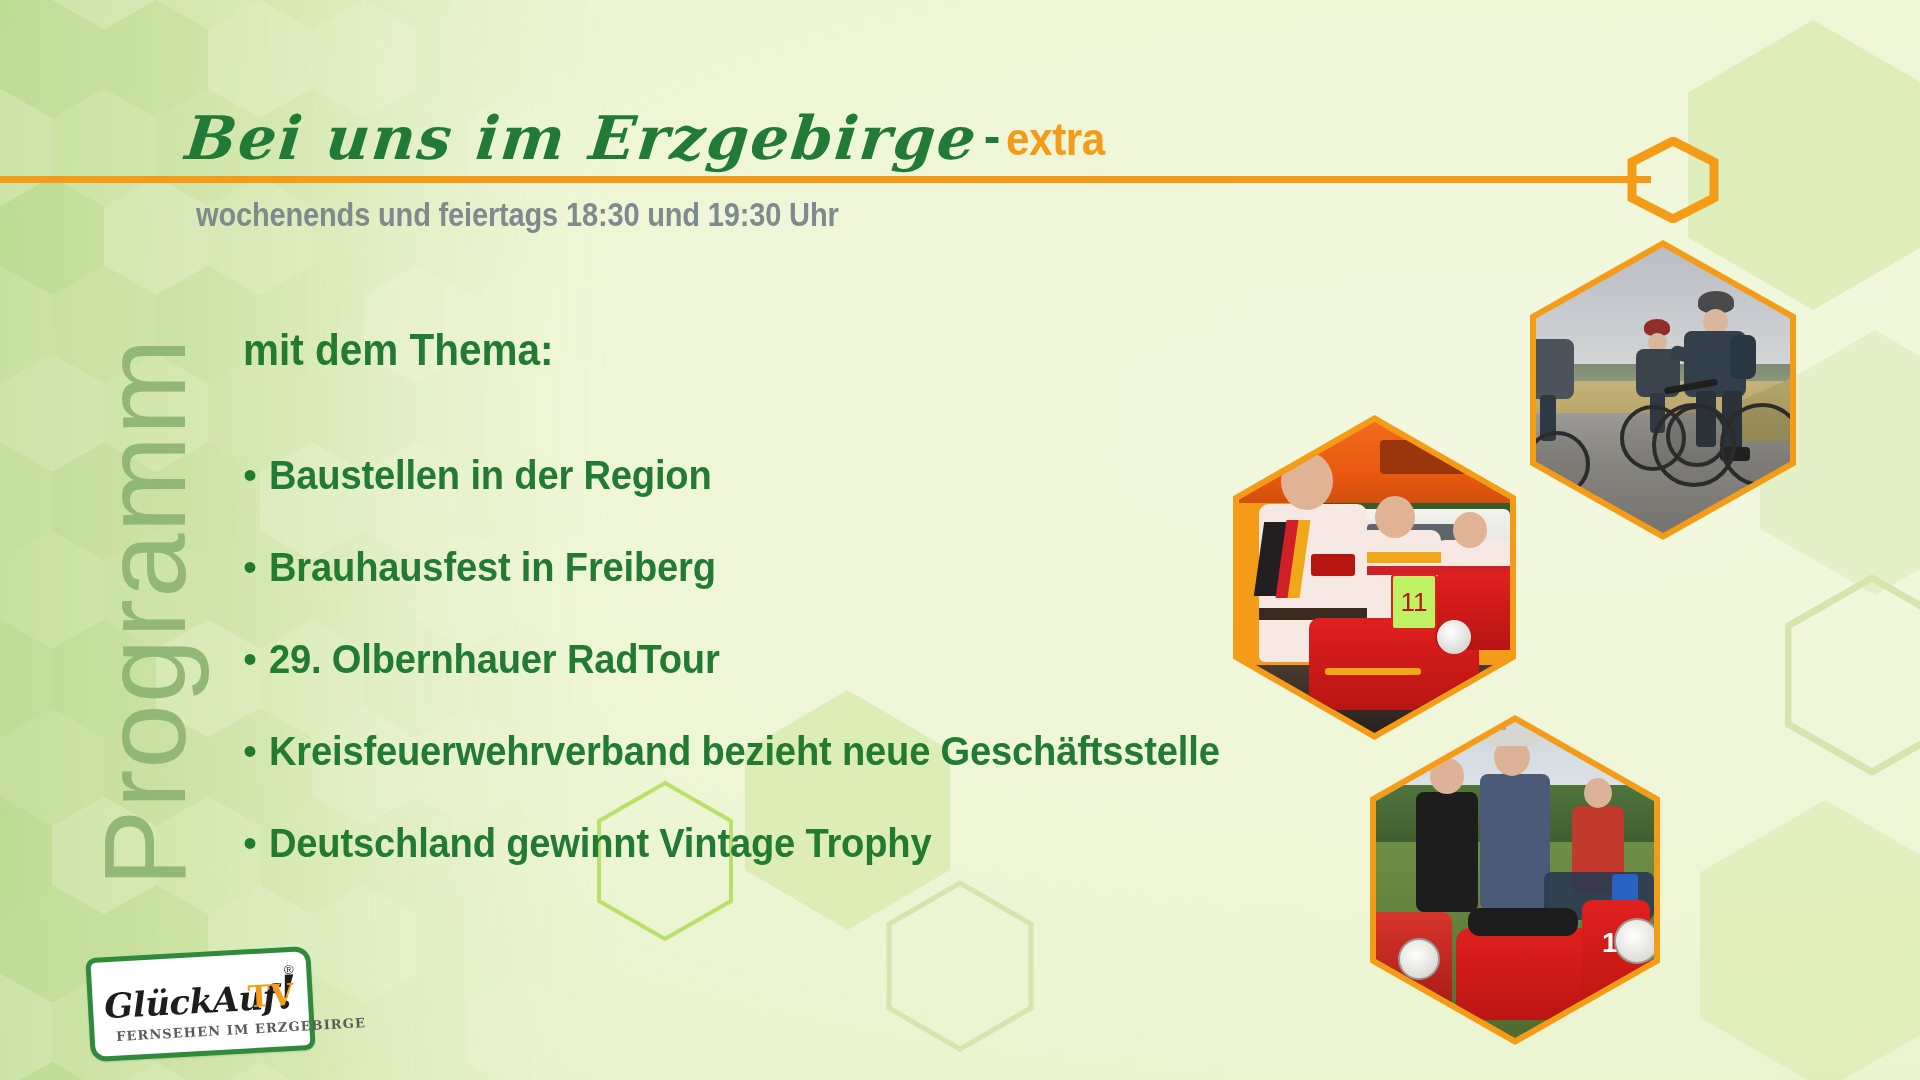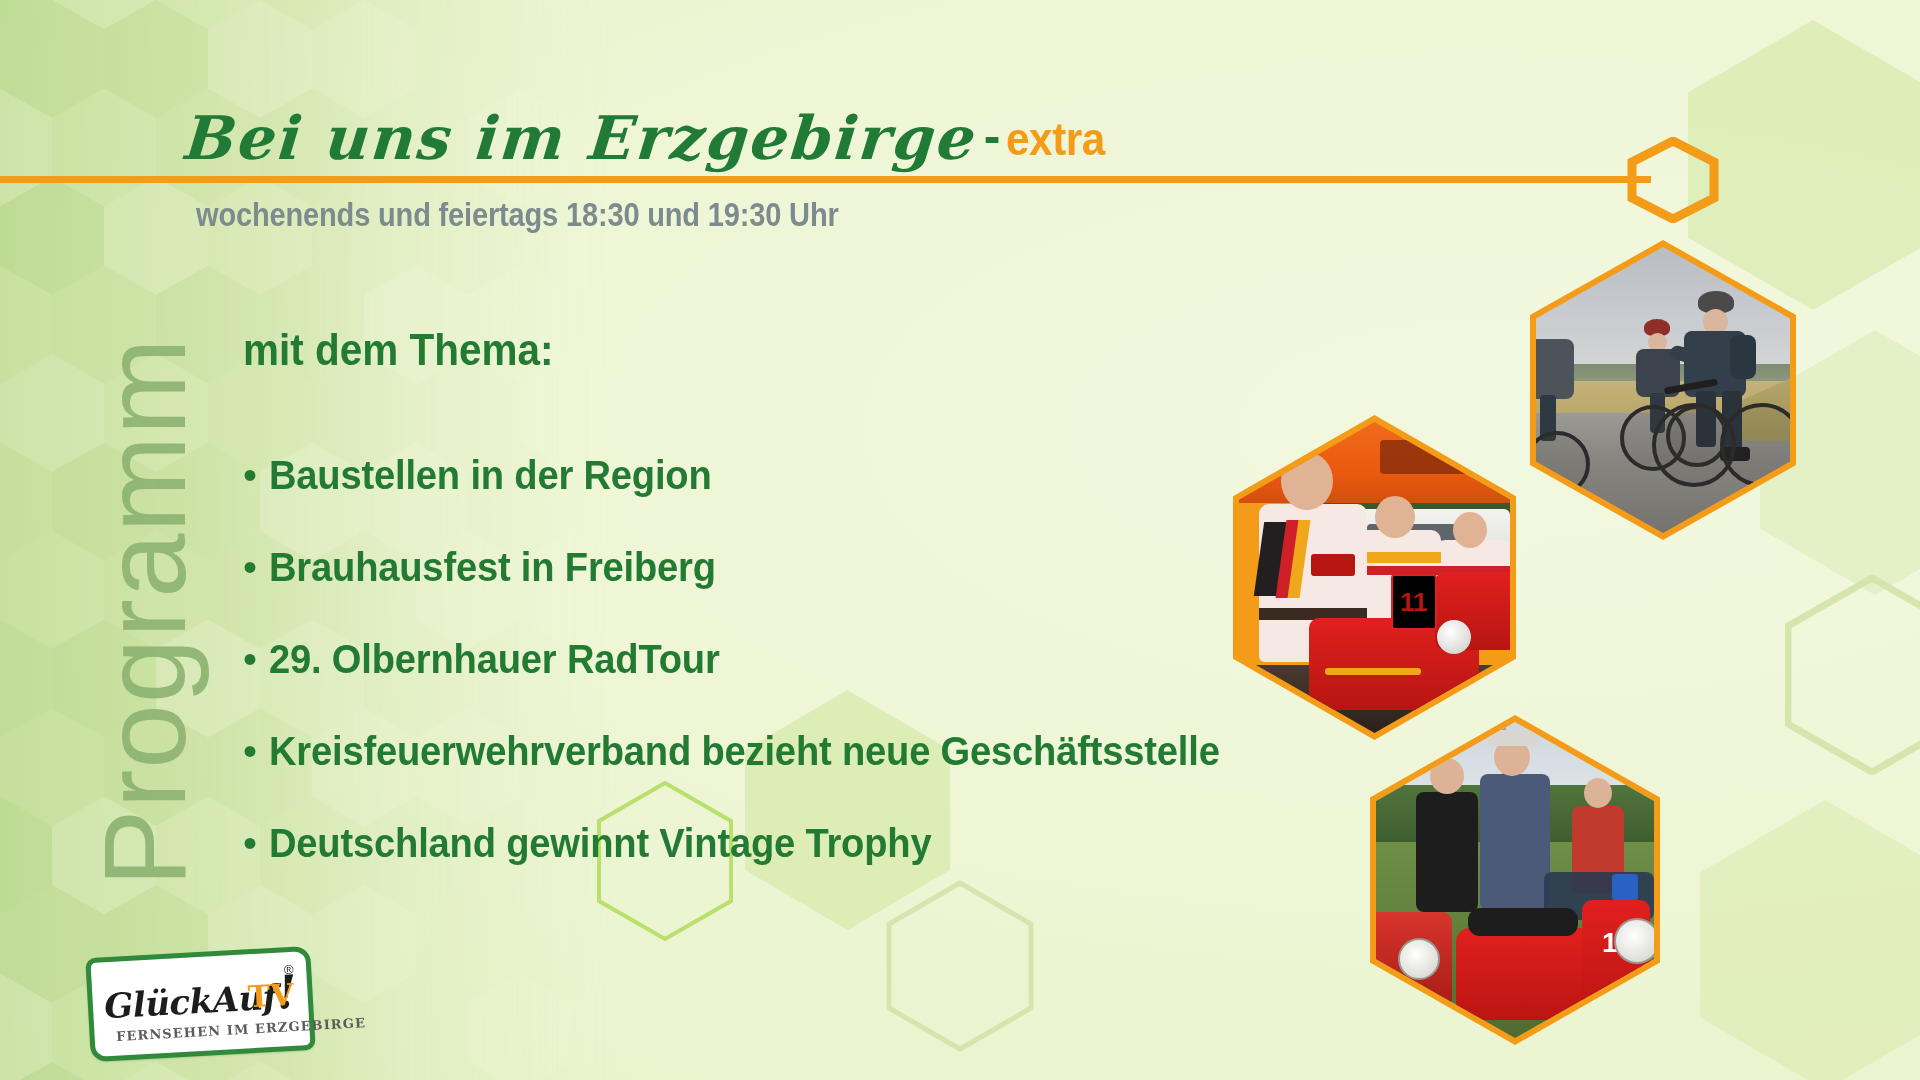--- a/index.html
+++ b/index.html
@@ -296,25 +296,25 @@
   .rider2 .stripe-y { position: absolute; background: #f0a719; }
   .rider2 .stripe-k { position: absolute; background: #231f20; }
   .face2 { position: absolute; background: #e0b394; border-radius: 50%; }
   .bike2 {
     position: absolute;
     background: linear-gradient(to bottom, #e0201e, #b71512);
     border-radius: 10px;
   }
   .plate2 {
     position: absolute;
-    background: #000000;
+    background: #bef264;
     border: 2px solid #e0201e;
     border-radius: 4px;
     color: #b71512;
-    font-weight: 700;
+    font-weight: 400;
     text-align: center;
   }
   .lamp2 {
     position: absolute;
     background: radial-gradient(circle at 40% 35%, #fff, #c9c9c4);
     border-radius: 50%;
   }
 
   
   .sky3 {

